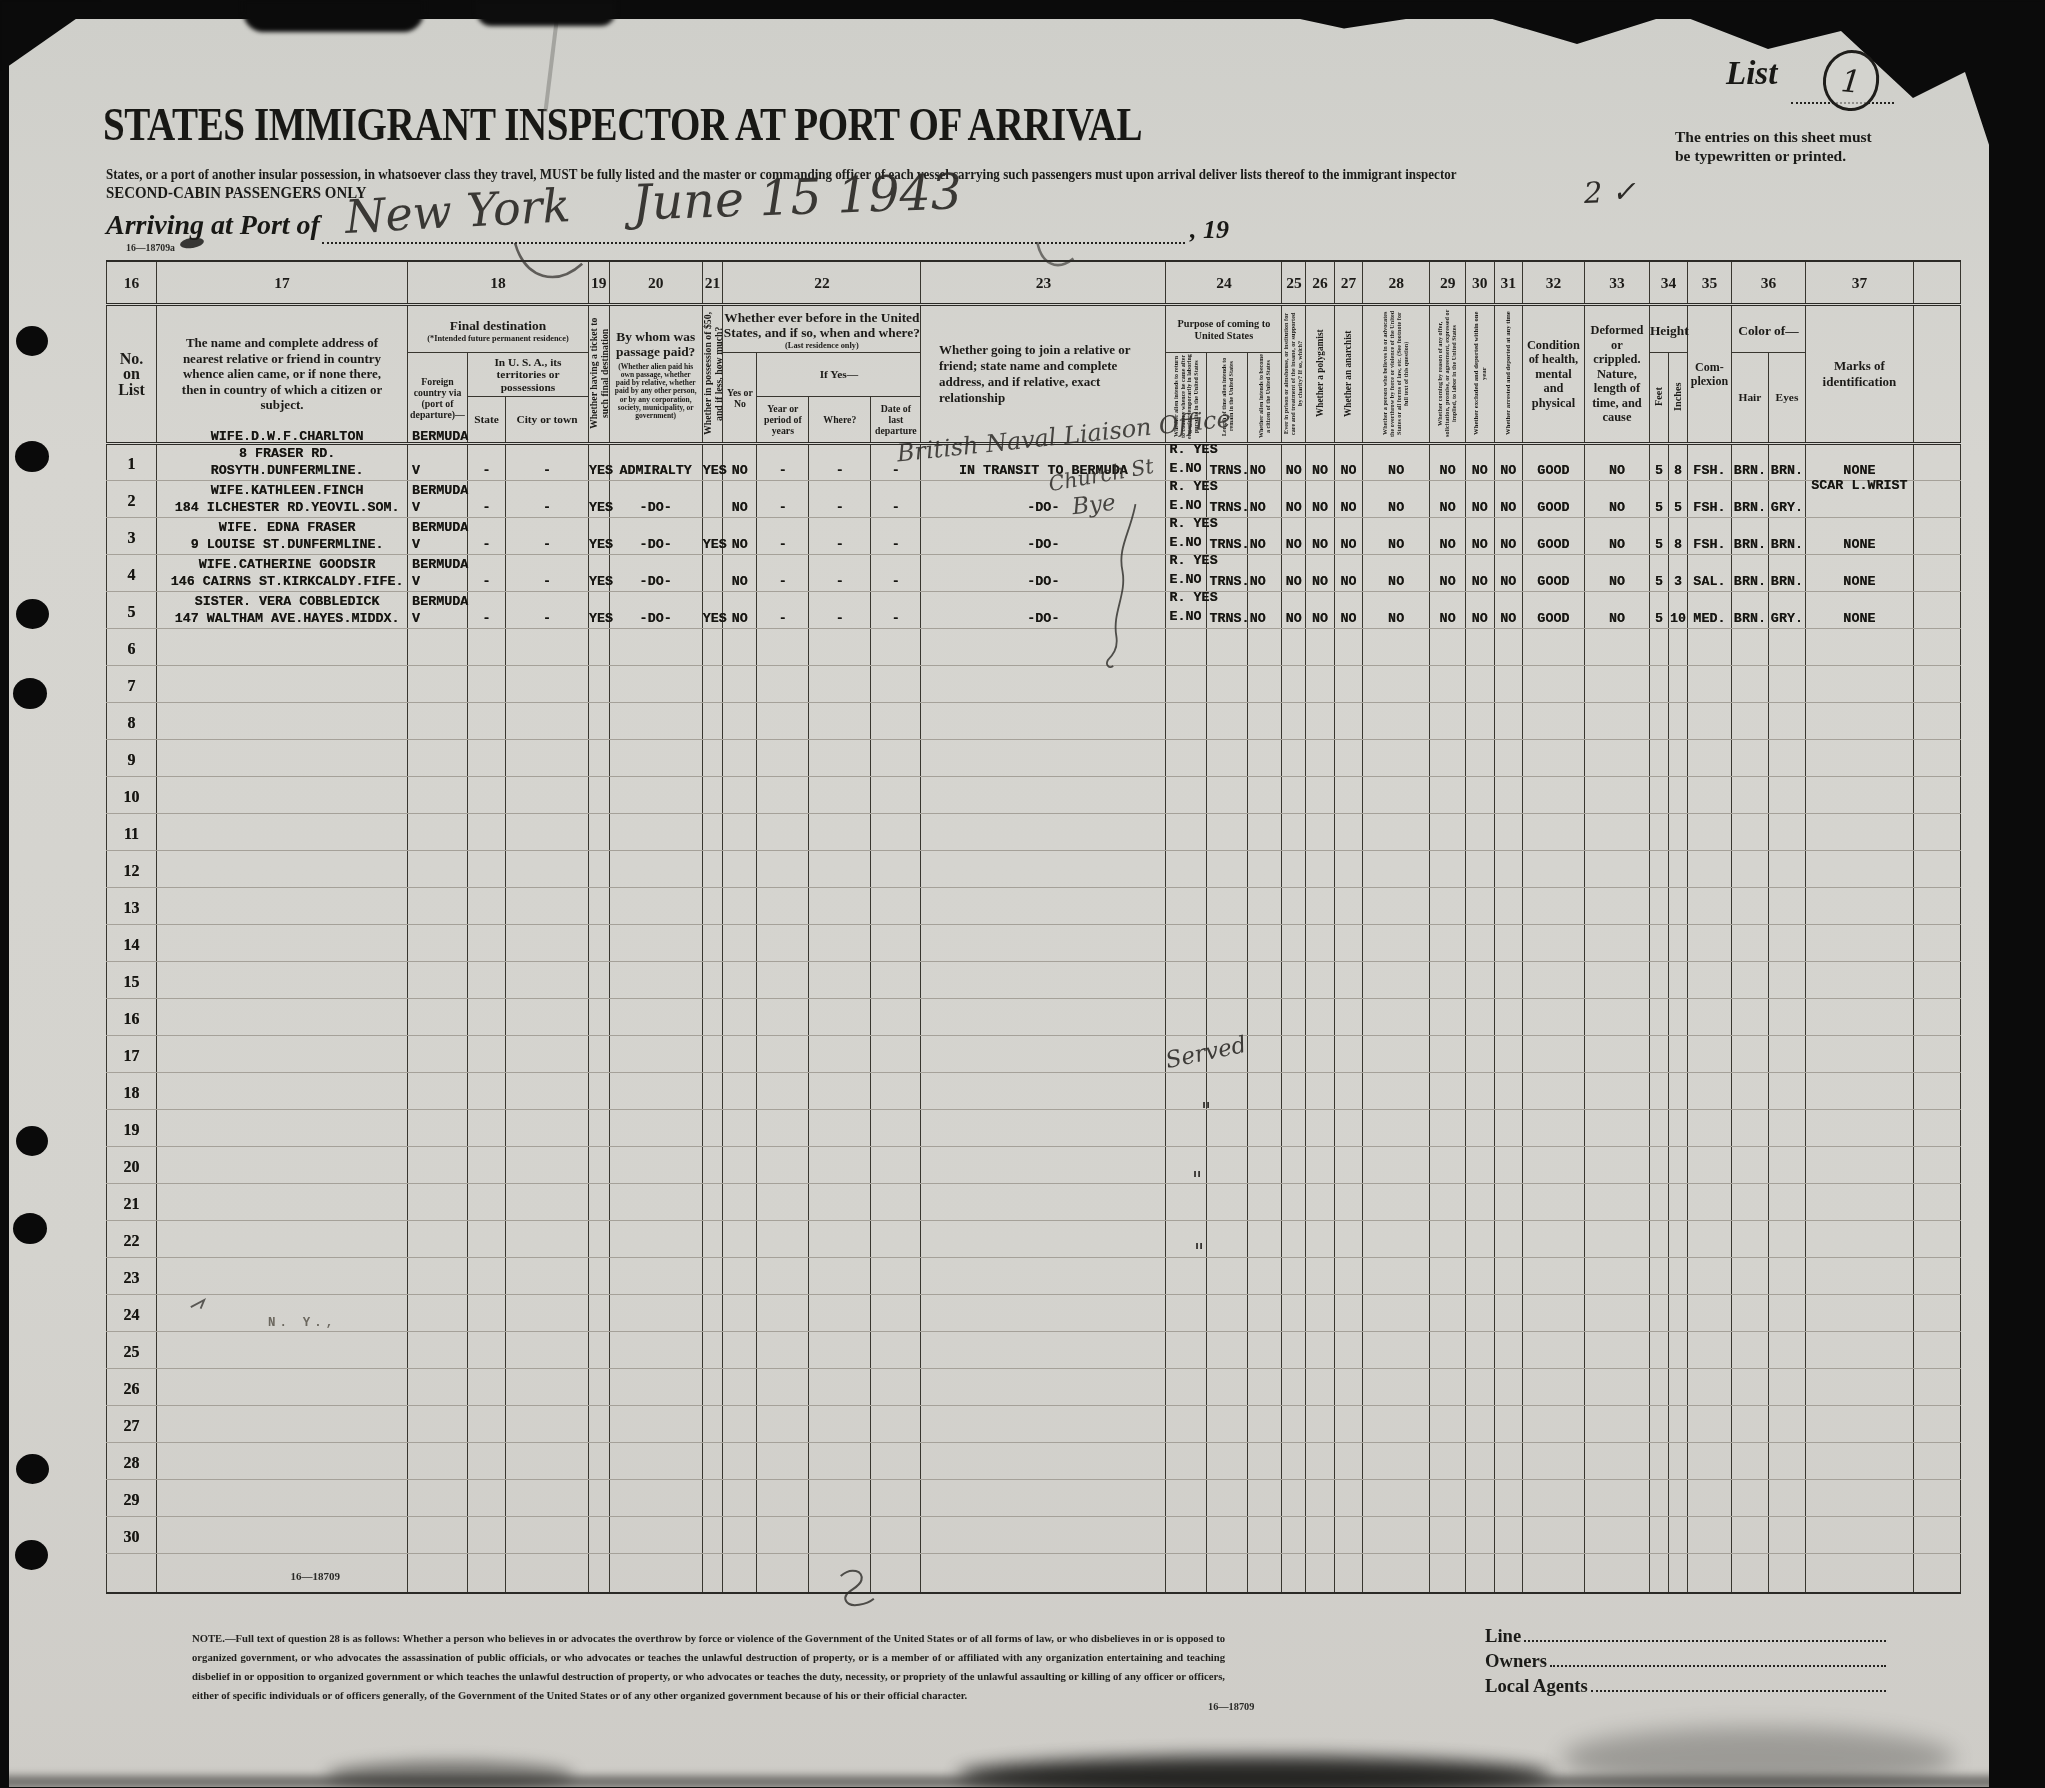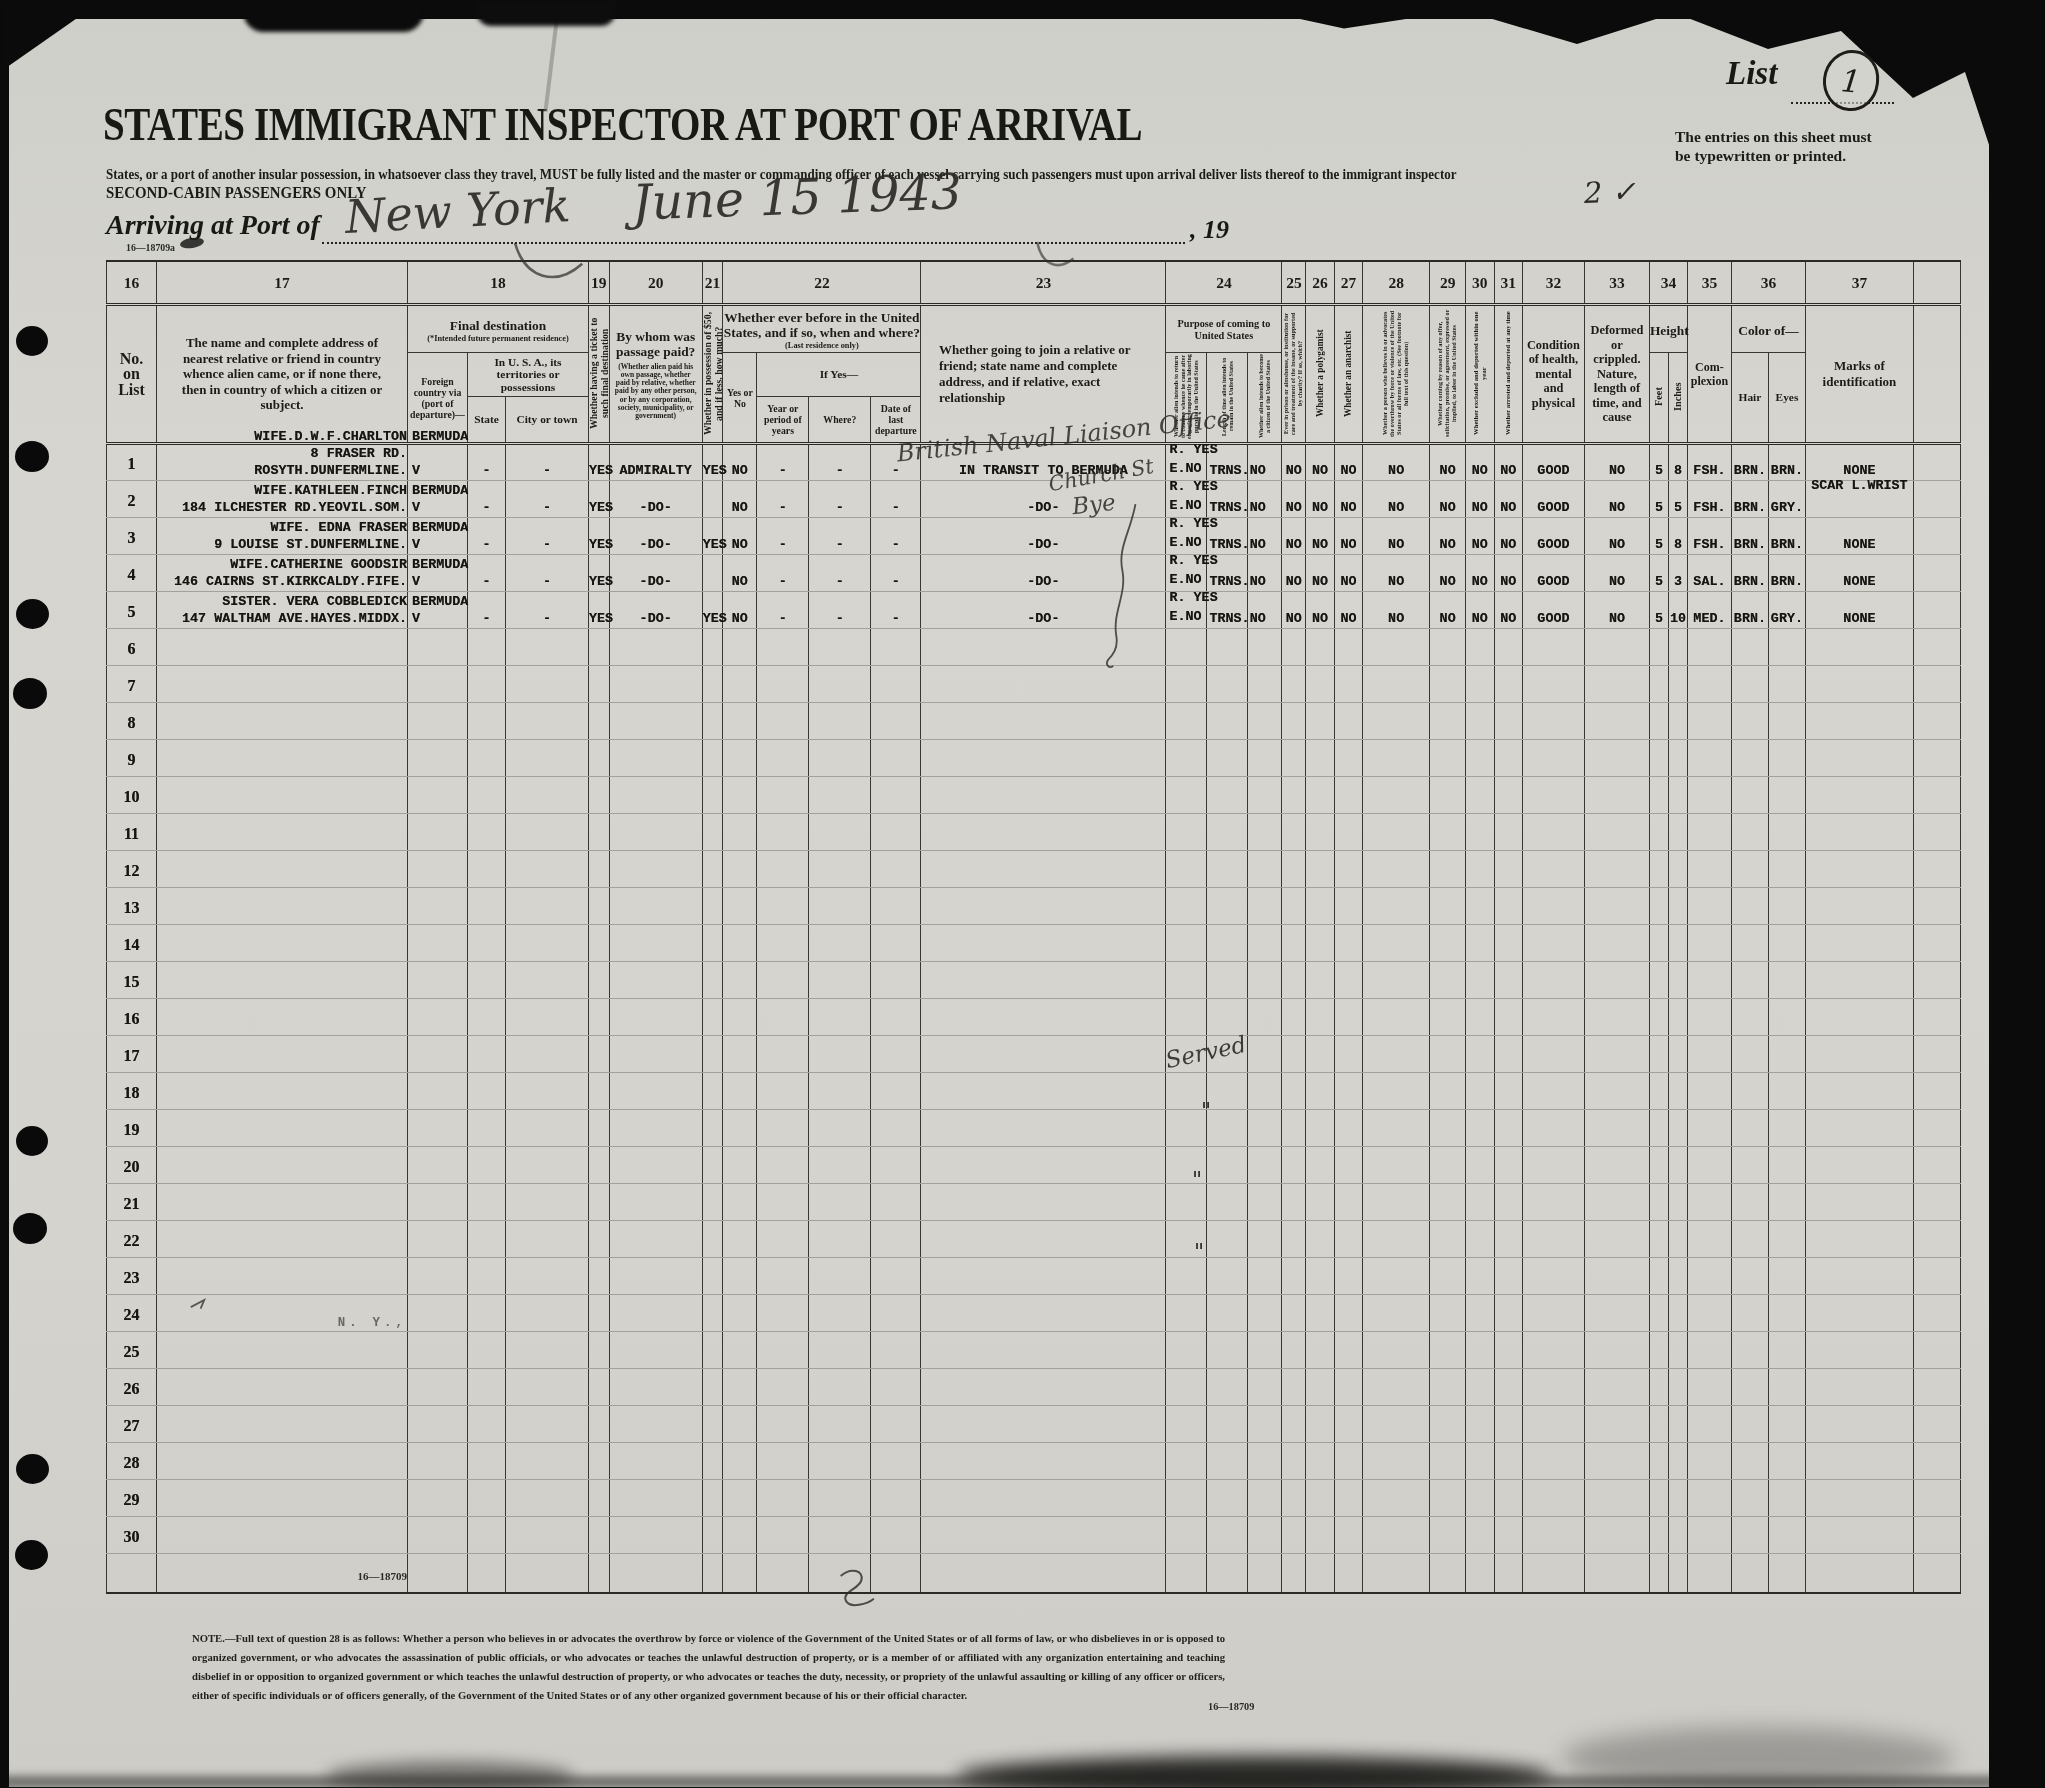--- a/index.html
+++ b/index.html
@@ -76,21 +76,21 @@
   
   tbody tr{height:37px;}
   tbody tr.filler{height:39px;}
   tbody td{border-top:0.5px solid #a5a199;border-bottom:0.5px solid #a5a199;position:relative;}
   tbody tr.filler td{border-bottom:2.6px solid #2b2a26;}
   .bwrap{position:absolute;left:0;right:0;bottom:1px;text-align:center;}
   .tline{font-family:"Liberation Mono",monospace;font-weight:700;font-size:13.4px;line-height:17px;color:#161511;
          text-shadow:0 0 0.5px rgba(20,20,16,.65);white-space:nowrap;}
   .c-no .bwrap{bottom:8.3px;}
   .c-no .tline{font-family:"Liberation Serif",serif;font-size:16px;}
-  .c-name .bwrap{text-align:right;padding-left:10.3px;margin-top:46px;}
+  .c-name .bwrap{text-align:center;padding-left:10.3px;margin-top:46px;}
   .c-fc .bwrap{text-align:left;padding-left:4.1px;}
   .c-jn .bwrap{text-align:center;}
   .c-pr .bwrap{text-align:left;padding-left:3.1px;}
   .c-pr .tline{line-height:19.7px;}
   .c-pt .bwrap{text-align:left;padding-left:2.1px;}
   .c-mk.hi .bwrap{bottom:23px;}
   .faint{font-family:"Liberation Mono",monospace;font-weight:700;font-size:12.4px;color:#6b675e;letter-spacing:4.1px;padding-left:31px;}
   .formno{font-family:"Liberation Serif",serif;font-weight:700;font-size:11px;color:#2a2a27;padding-left:56px;padding-bottom:8.3px;}
   
   .hw{position:absolute;font-family:"DejaVu Serif",serif;font-style:italic;color:#2d2b28;z-index:6;white-space:nowrap;}
@@ -3717,20 +3717,34 @@
             <td class="c-ctr dcell">
               <div class="bwrap"></div>
             </td>
           </tr>
         </tbody>
   </table>
   </div>
 
   <div class="footnote">NOTE.—Full text of question 28 is as follows: Whether a person who believes in or advocates the overthrow by force or violence of the Government of the United States or of all forms of law, or who disbelieves in or is opposed to organized government, or who advocates the assassination of public officials, or who advocates or teaches the unlawful destruction of property, or is a member of or affiliated with any organization entertaining and teaching disbelief in or opposition to organized government or which teaches the unlawful destruction of property, or who advocates or teaches the duty, necessity, or propriety of the unlawful assaulting or killing of any officer or officers, either of specific individuals or of officers generally, of the Government of the United States or of any other organized government because of his or their official character.</div>
   <div class="fnum-bottom">16—18709</div>
+  <div class="agentlines">
+    <div class="aline">
+        <span class="lbl">Line</span>
+        <span class="dots"></span>
+      </div>
+    <div class="aline">
+        <span class="lbl">Owners</span>
+        <span class="dots"></span>
+      </div>
+    <div class="aline">
+        <span class="lbl">Local Agents</span>
+        <span class="dots"></span>
+      </div>
+  </div>
 
   <div class="edge-top"></div>
   <div class="blob1"></div>
   <div class="blob2"></div>
   <div class="edge-left"></div>
   <div class="edge-right"></div>
   <div class="corner-tl"></div>
   <div class="torn"></div>
   <div class="hole" style="left:15.5px;top:326px;width:32px;height:30px;"></div>
   <div class="hole" style="left:14.5px;top:441px;width:34px;height:31px;"></div>

